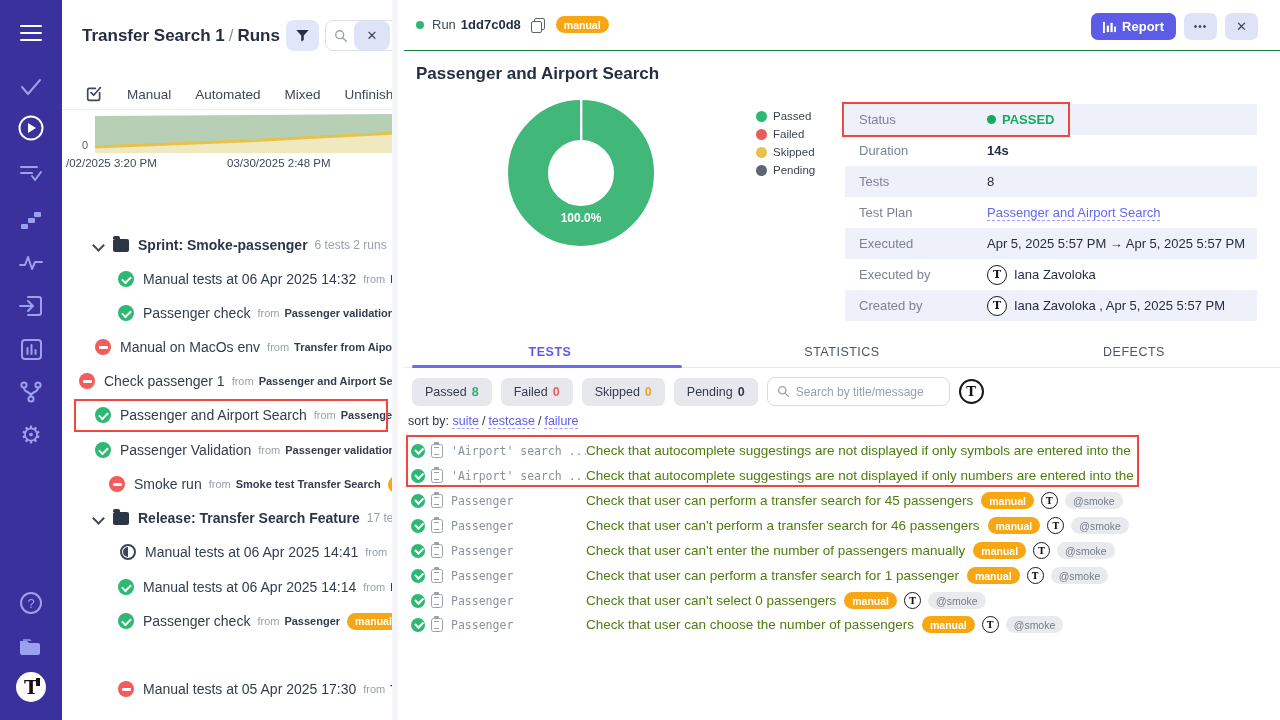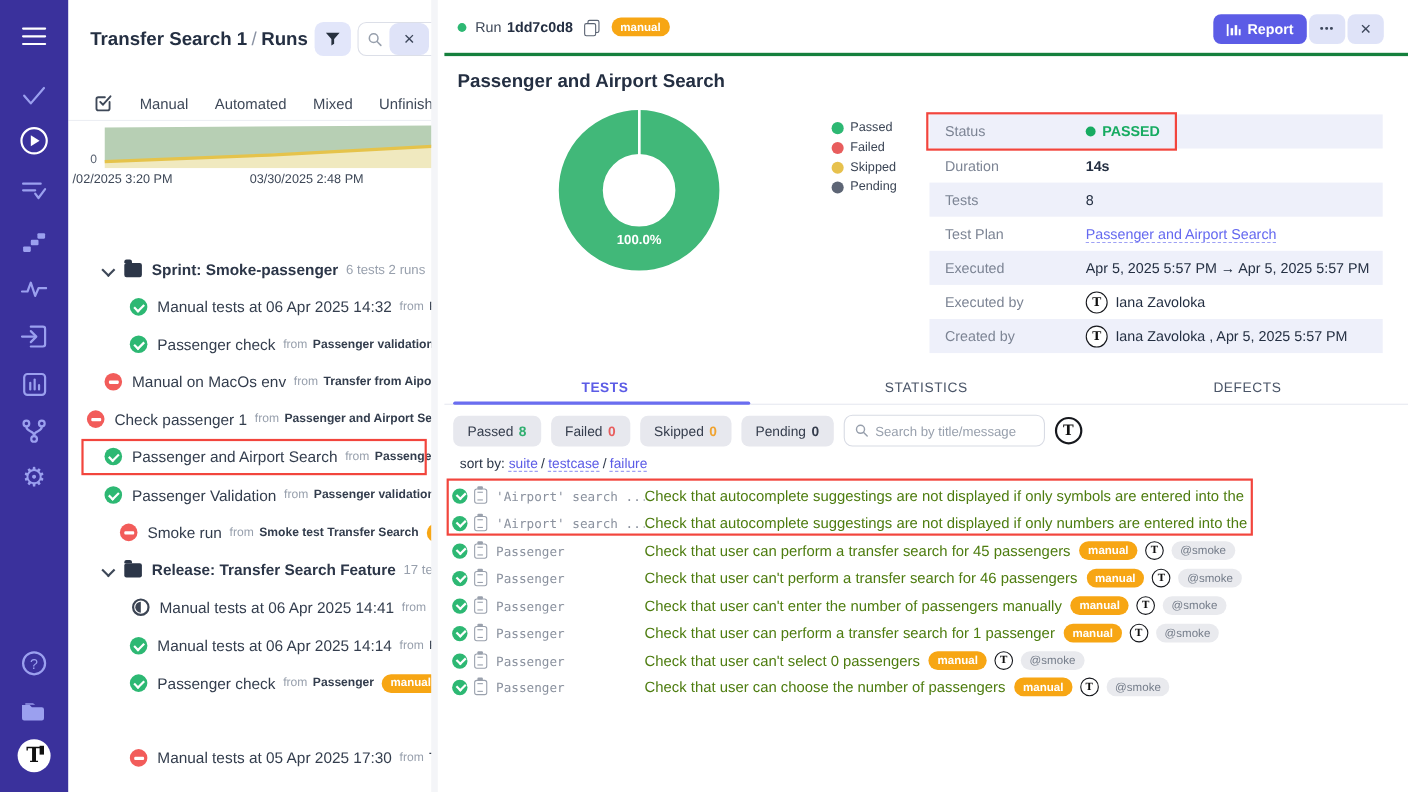--- a/index.html
+++ b/index.html
@@ -50,29 +50,29 @@
   .st.failed::before { content:""; position:absolute; left:3.5px; top:7px; width:9px; height:2.5px; background:#fff; border-radius:1px; }
   .st.half { background:#fff; border:2px solid #3c4554; }
   .st.half::before { content:""; position:absolute; left:1px; top:1px; width:5px; height:10px; background:#3c4554; border-radius:5px 0 0 5px; }
   .folder-ic { width:16px; height:13px; margin-right:9px; flex:0 0 auto; position:relative; background:#2c3648; border-radius:2px; }
   .folder-ic::before { content:""; position:absolute; left:0; top:-3px; width:7px; height:3px; background:#2c3648; border-radius:2px 2px 0 0; }
   .badge { background:#f7a614; color:#fff; font-size:10.5px; font-weight:bold; border-radius:9px; padding:2.5px 8px; flex:0 0 auto; margin-right:7px; }
   .hl-box { position:absolute; border:2.5px solid #f2453d; pointer-events:none; z-index:20; }
 
   
   .main { position:absolute; left:404px; top:0; width:876px; height:720px; background:#fff; }
-  .run-header { position:absolute; left:0; top:0; width:876px; height:51px; border-bottom:3px solid #15803d; }
+  .run-header { position:absolute; left:0; top:0; width:876px; height:51px; border-bottom:1px solid #15803d; }
   .run-left { position:absolute; left:12px; top:16px; display:flex; align-items:center; }
   .dot-green { width:8px; height:8px; border-radius:50%; background:#2db873; margin-right:8px; }
   .run-word { font-size:13px; color:#3e4858; margin-right:5px; }
   .run-id { font-size:13px; font-weight:bold; color:#242f42; margin-right:10px; }
   .copy-ic { width:13px; height:14px; position:relative; margin-right:12px; cursor:pointer; }
   .copy-ic::before { content:""; position:absolute; left:3px; top:0; width:9px; height:10px; border:1.5px solid #5a6372; border-radius:2px; }
   .copy-ic::after { content:""; position:absolute; left:0; top:3px; width:9px; height:10px; border:1.5px solid #5a6372; border-radius:2px; background:#fff; }
-  .run-actions { position:absolute; right:22px; top:13px; display:flex; gap:2px; }
+  .run-actions { position:absolute; right:22px; top:13px; display:flex; gap:8px; }
   .btn-report { background:#5c5ce6; color:#fff; border:none; border-radius:7px; height:27px; padding:0 12px; font-size:13px; font-weight:bold; display:flex; align-items:center; gap:6px; cursor:pointer; font-family:inherit; }
   .btn-ghost { background:#dfe3f8; color:#3c465a; border:none; border-radius:7px; height:27px; min-width:33px; font-size:13px; cursor:pointer; display:flex; align-items:center; justify-content:center; font-family:inherit; }
   .main-title { position:absolute; left:12px; top:64px; font-size:17px; font-weight:bold; color:#242f42; }
 
   
   .donut { position:absolute; left:102px; top:98px; width:150px; height:150px; }
   .donut-label { position:absolute; left:0; right:0; top:107px; text-align:center; color:#fff; font-size:12px; font-weight:bold; }
   .legend { position:absolute; left:352px; top:110px; }
   .leg-item { display:flex; align-items:center; margin-bottom:6px; }
   .leg-dot { width:11px; height:11px; border-radius:50%; margin-right:6px; }
@@ -98,21 +98,21 @@
   
   .filters { position:absolute; left:8px; top:377px; display:flex; align-items:center; gap:9px; }
   .pill { background:#e7e8ee; border-radius:7px; height:28px; padding:0 13px; display:flex; align-items:center; gap:5px; font-size:12.5px; color:#343c4c; cursor:pointer; }
   .pill b { font-weight:bold; }
   .cnt-green { color:#2fae6f; } .cnt-red { color:#e85d5d; } .cnt-orange { color:#f0a32f; } .cnt-dark { color:#343c4c; }
   .search-main { width:183px; height:29px; border:1px solid #d8dbe4; border-radius:8px; display:flex; align-items:center; padding-left:9px; gap:6px; background:#fff; }
   .search-main input { border:none; outline:none; font-size:12px; color:#3a4454; width:130px; font-family:inherit; background:transparent; }
   .search-main input::placeholder { color:#98a0ad; }
   .avatar-lg { width:25px; height:25px; border-radius:50%; border:2px solid #16181d; display:flex; align-items:center; justify-content:center; font-weight:bold; font-size:13px; color:#111; font-family:"DejaVu Serif", serif; background:#fff; cursor:pointer; }
 
-  .sortbar { position:absolute; left:14px; top:414px; font-size:12.5px; color:#2c3648; }
+  .sortbar { position:absolute; left:4px; top:414px; font-size:12.5px; color:#2c3648; }
   .sortbar a { color:#5c5ce6; border-bottom:1px dashed #9ea1f5; cursor:pointer; text-decoration:none; }
   .sortbar .sl { color:#2c3648; padding:0 3px; }
 
   
   .trun { position:absolute; left:0; width:745px; height:25px; display:flex; align-items:center; white-space:nowrap; overflow:hidden; }
   .trun .st { width:14px; height:14px; margin-left:7px; margin-right:6px; }
   .trun .st.passed::before { left:3.5px; top:3.5px; width:6px; height:3.5px; }
   .clip-ic { width:12px; height:14px; border:1.5px solid #9aa1ad; border-radius:2.5px; position:relative; margin-right:8px; flex:0 0 auto; }
   .clip-ic::before { content:""; position:absolute; left:2px; top:-2.5px; width:4.5px; height:2.5px; background:#9aa1ad; border-radius:1px; }
   .clip-ic::after { content:""; position:absolute; left:1.5px; top:2.5px; width:5.5px; height:5.5px; border-top:1.5px solid #9aa1ad; border-bottom:1.5px solid #9aa1ad; }

